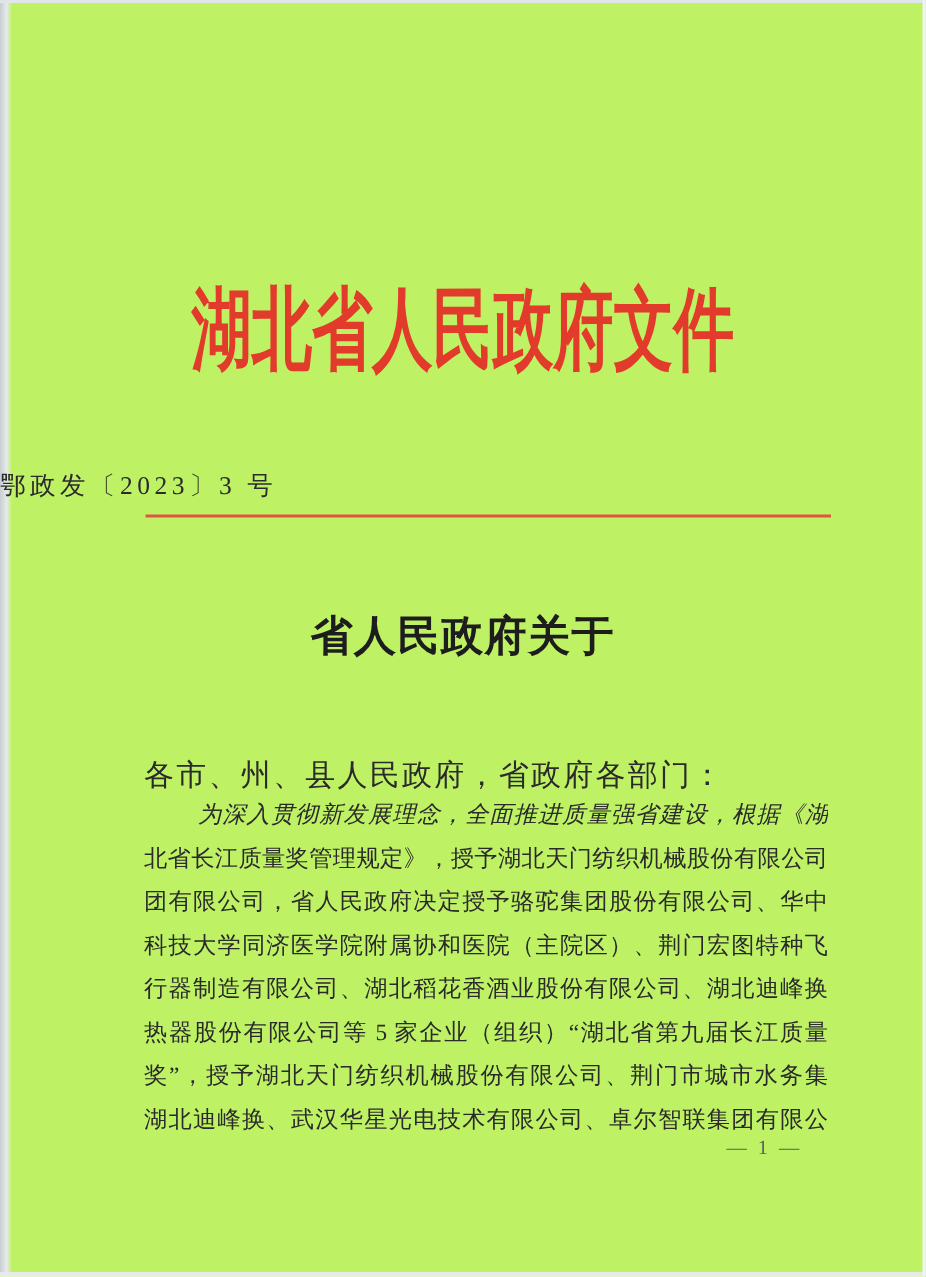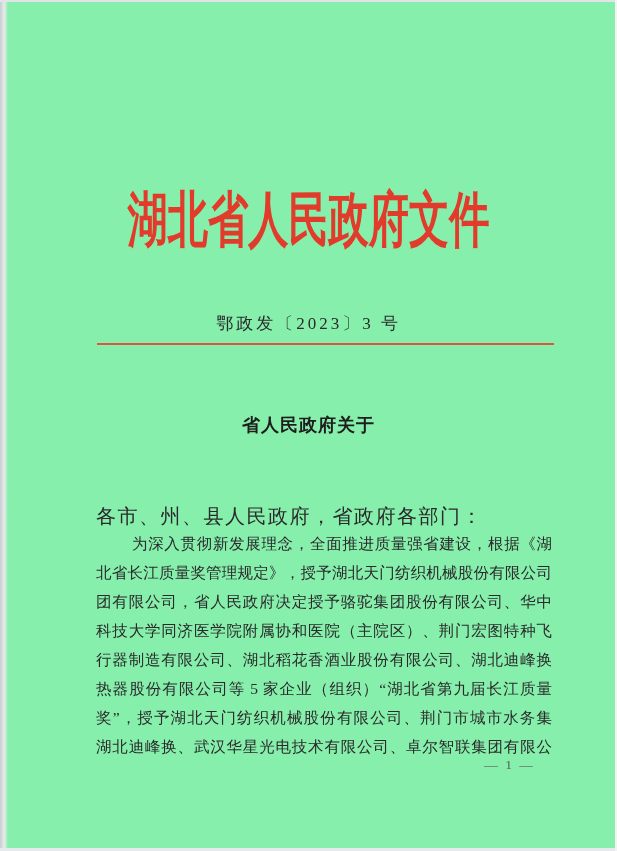--- a/index.html
+++ b/index.html
@@ -4,21 +4,21 @@
 <style>
   html, body {
     margin: 0;
     padding: 0;
     background: #ffffff;
   }
   .page {
     position: relative;
     width: 617px;
     height: 851px;
-    background: #86efac;
+    background: #bef264;
     overflow: hidden;
     font-family: "Liberation Serif", "DejaVu Serif", serif;
     color: #272727;
   }
   
   .edge-left {
     position: absolute; left: 0; top: 0; width: 8px; height: 851px;
     background: linear-gradient(to right, #c8cdd1 0%, #e7eaec 55%, rgba(255,255,255,0) 100%);
   }
   .edge-top {
@@ -48,42 +48,41 @@
     transform-origin: 50% 50%;
     white-space: nowrap;
     letter-spacing: 0px;
   }
 
   .doc-number {
     position: absolute;
     top: 312px;
     left: 0;
     width: 617px;
-    text-align: center;
     font-size: 17px;
     letter-spacing: 3px;
     color: #2b2b2b;
   }
 
   .red-line {
     position: absolute;
     top: 343px;
     left: 97px;
     width: 457px;
     height: 2px;
     background: #dd5740;
   }
 
   .doc-title {
     position: absolute;
     top: 404px;
     left: 0;
     width: 617px;
     text-align: center;
-    font-size: 18px;
+    font-size: 28px;
     font-weight: bold;
     line-height: 42px;
     letter-spacing: 1px;
     color: #1d1d1d;
   }
 
   .salutation {
     position: absolute;
     top: 503px;
     left: 96px;
@@ -103,20 +102,21 @@
     height: 29px;
     line-height: 29px;
     font-size: 15.5px;
     color: #2a2a2a;
     text-align: justify;
     text-align-last: justify;
     overflow: hidden;
   }
   .body-line.indent {
     padding-left: 36px;
+    font-style: italic;
   }
 
   .page-number {
     position: absolute;
     top: 757px;
     left: 452px;
     width: 115px;
     text-align: center;
     font-size: 13.5px;
     letter-spacing: 2px;

